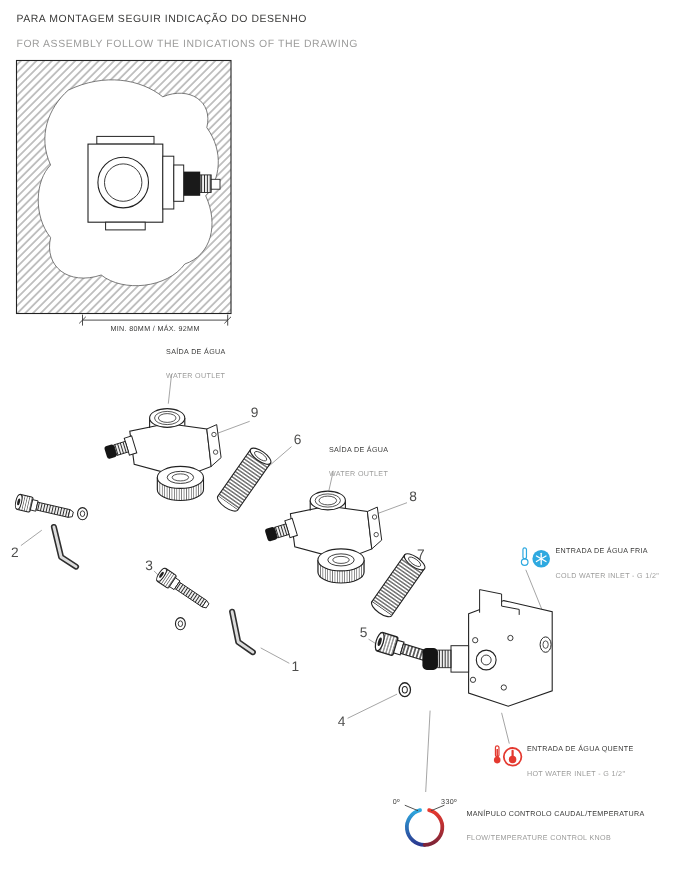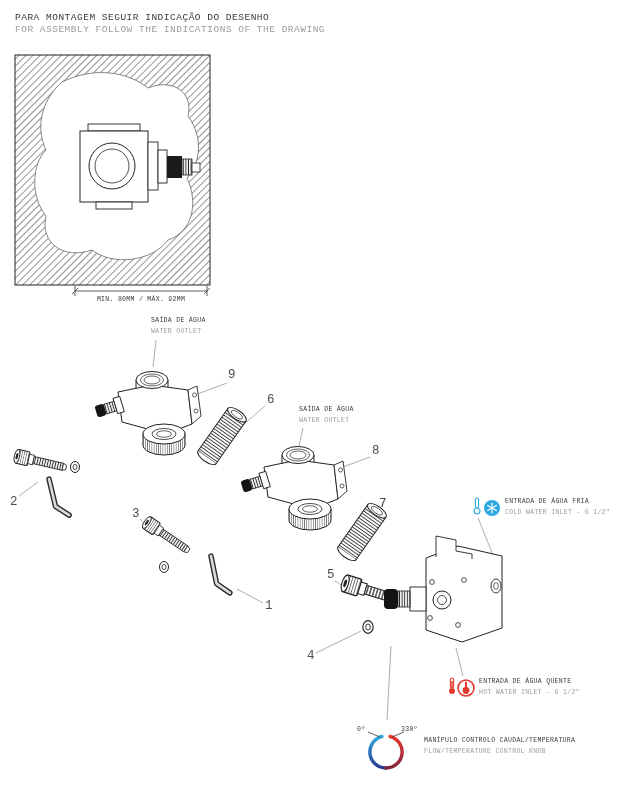--- a/index.html
+++ b/index.html
@@ -1,25 +1,25 @@
 <!DOCTYPE html>
 <html><head>
 <meta charset="utf-8">
 <style>
   * { margin:0; padding:0; box-sizing:border-box; }
   html,body { background:#ffffff; }
   .canvas {
     position:relative; width:618px; height:800px; background:#fff;
-    font-family:Liberation Mono, monospace; overflow:hidden;
+    font-family:Liberation Sans, sans-serif; overflow:hidden;
   }
   .art { position:absolute; left:0; top:0; }
   .txt { position:absolute; white-space:nowrap; color:#3a3a39; letter-spacing:.3px; line-height:1.1; }
   .t-hdr { font-size:9.5px; letter-spacing:.5px; }
   .t-sm  { font-size:6.5px; letter-spacing:.3px; }
-  .t-en  { color:#9c9c9b; }
+  .t-en  { color:#9c9c9b;margin-top:11px; }
   .t-num { font-size:12.5px; color:#4d4d4c; letter-spacing:0; }
   .t-dim { transform:translateX(-50%); }
 </style>
 </head>
 <body>
 
 <div class="canvas">
 
   <svg class="art" width="618" height="800" viewBox="0 0 618 800" aria-hidden="true">
     <defs>

